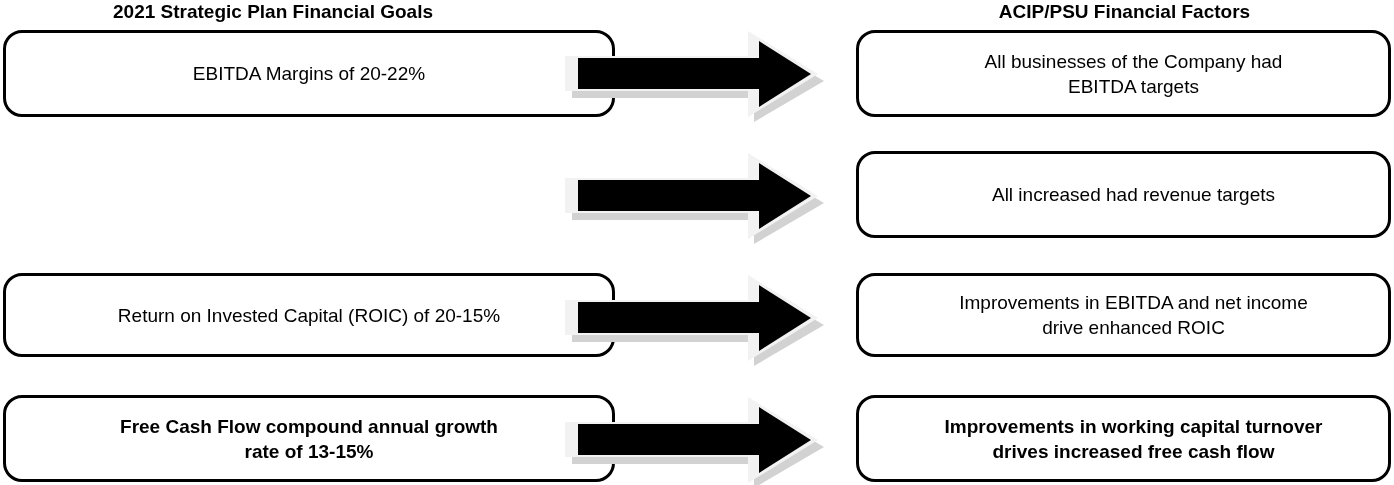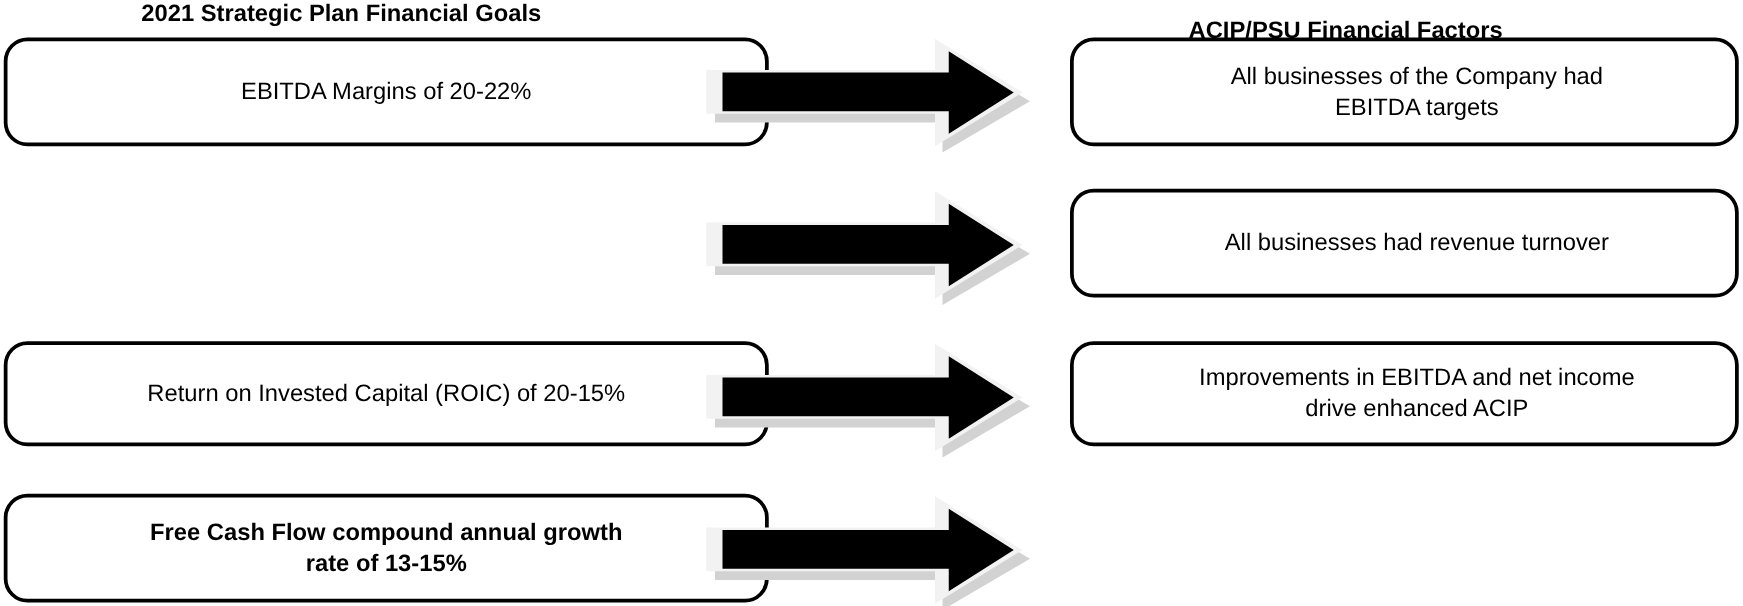--- a/index.html
+++ b/index.html
@@ -25,21 +25,21 @@
     top: 1px;
     font-size: 19px;
     font-weight: bold;
     color: #000000;
     text-align: center;
     letter-spacing: 0px;
     line-height: 22px;
     white-space: nowrap;
   }
   #header-left  { left: 0px;   width: 546px; }
-  #header-right { left: 807px; width: 539px; margin-top: 13px; }
+  #header-right { left: 855px; width: 539px; }
 
   
   .rbox {
     position: absolute;
     box-sizing: border-box;
     border: 3px solid #000000;
     border-radius: 19px;
     background: #ffffff;
     display: flex;
     align-items: center;
@@ -108,47 +108,51 @@
 
   <div class="arrow-wrap arrow-row-2">
     <svg viewBox="0 0 262 100" xmlns="http://www.w3.org/2000/svg">
       <polygon fill="#d2d2d2" points="10,40 192,40 192,16 262,57 192,98 192,74 10,74"></polygon>
       <polygon fill="#f2f2f2" points="3,32 186,32 186,7 256,50 186,93 186,67 3,67"></polygon>
       <polygon fill="#000000" points="16,34 197,34 197,17 249,50 197,83 197,65 16,65"></polygon>
     </svg>
   </div>
 
   <div class="rbox right-box row-2">
-    <span class="rbox-text">All businesses had revenue turnover</span>
+    <span class="rbox-text">All increased had revenue targets</span>
   </div>
 
   <div class="rbox left-box row-3">
     <span class="rbox-text">Return on Invested Capital (ROIC) of  20-15%</span>
   </div>
 
   <div class="arrow-wrap arrow-row-3">
     <svg viewBox="0 0 262 100" xmlns="http://www.w3.org/2000/svg">
       <polygon fill="#d2d2d2" points="10,40 192,40 192,16 262,57 192,98 192,74 10,74"></polygon>
       <polygon fill="#f2f2f2" points="3,32 186,32 186,7 256,50 186,93 186,67 3,67"></polygon>
       <polygon fill="#000000" points="16,34 197,34 197,17 249,50 197,83 197,65 16,65"></polygon>
     </svg>
   </div>
 
   <div class="rbox right-box row-3">
     <span class="rbox-text">Improvements in EBITDA and net income
-drive enhanced ACIP</span>
+drive enhanced ROIC</span>
   </div>
 
   <div class="rbox left-box row-4">
     <span class="rbox-text">Free Cash Flow compound annual growth
 rate of  13-15%</span>
   </div>
 
   <div class="arrow-wrap arrow-row-4">
     <svg viewBox="0 0 262 100" xmlns="http://www.w3.org/2000/svg">
       <polygon fill="#d2d2d2" points="10,40 192,40 192,16 262,57 192,98 192,74 10,74"></polygon>
       <polygon fill="#f2f2f2" points="3,32 186,32 186,7 256,50 186,93 186,67 3,67"></polygon>
       <polygon fill="#000000" points="16,34 197,34 197,17 249,50 197,83 197,65 16,65"></polygon>
     </svg>
   </div>
 
+  <div class="rbox right-box row-4">
+    <span class="rbox-text">Improvements in working capital turnover
+drives increased free cash flow</span>
+  </div>
 
 </div>
 
 </body></html>

